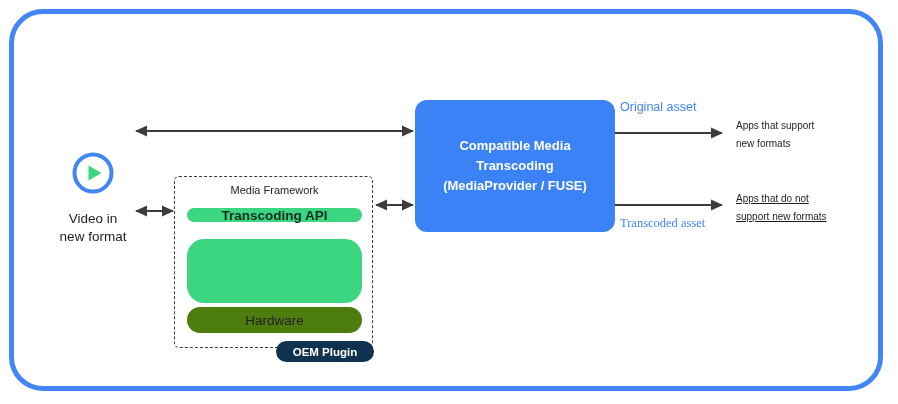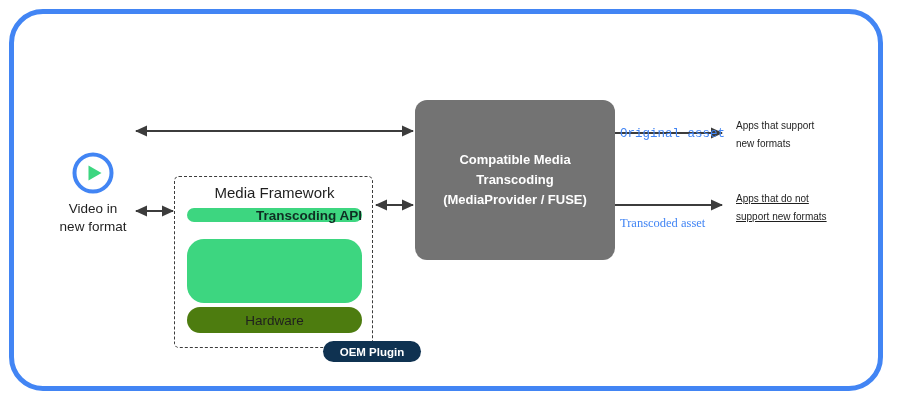--- a/index.html
+++ b/index.html
@@ -33,21 +33,21 @@
   #video-icon {
     position: absolute;
     left: 72px;
     top: 152px;
     width: 42px;
     height: 42px;
   }
   #video-label {
     position: absolute;
     left: 45px;
-    top: 200px;
+    top: 210px;
     width: 96px;
     text-align: center;
     font-size: 13.5px;
     line-height: 18px;
     color: #1f1f1f;
     white-space: pre-line;
   }
   
   #media-framework {
     position: absolute;
@@ -59,42 +59,41 @@
     border-radius: 5px;
     box-sizing: border-box;
     background: transparent;
   }
   #mf-title {
     position: absolute;
     left: 0;
     top: 7px;
     width: 199px;
     text-align: center;
-    font-size: 15px;
+    font-size: 11px;
     color: #1f1f1f;
   }
   .mf-pill {
     position: absolute;
     box-sizing: border-box;
     border-radius: 20px;
     display: flex;
     align-items: center;
     justify-content: center;
     text-align: center;
   }
   #pill-api {
     left: 12px;
     top: 31px;
     width: 175px;
     height: 14px;
     background: #3dd680;
     font-size: 13.5px;
     font-weight: bold;
     color: #0f2e23;
-    justify-content: flex-end;
   }
   #pill-service {
     left: 12px;
     top: 62px;
     width: 175px;
     height: 64px;
     background: #3dd680;
     border-radius: 17px;
     font-size: 13.5px;
     font-weight: bold;
@@ -114,39 +113,38 @@
     width: 98px;
     height: 21px;
     background: #0f3251;
     border-radius: 11px;
     display: flex;
     align-items: center;
     justify-content: center;
     font-size: 11.5px;
     font-weight: bold;
     color: #ffffff;
-    margin-left: 47px;
   }
   #pill-hardware {
     left: 12px;
     top: 130px;
     width: 175px;
     height: 26px;
     background: #4d7c0f;
     font-size: 13.5px;
     color: #1f1f1f;
   }
   
   #cmt-box {
     position: absolute;
     left: 415px;
     top: 100px;
     width: 200px;
-    height: 160px;
-    background: #737373;
+    height: 132px;
+    background: #3b82f6;
     border-radius: 12px;
     box-sizing: border-box;
     display: flex;
     align-items: center;
     justify-content: center;
   }
   #cmt-label {
     font-size: 13px;
     font-weight: bold;
     line-height: 20px;
@@ -163,21 +161,21 @@
     height: 404px;
     pointer-events: none;
   }
   
   .asset-label {
     position: absolute;
     font-size: 12.5px;
     color: #4285f4;
     white-space: nowrap;
   }
-  #label-original { left: 620px; top: 127px; font-family: Liberation Mono, monospace; }
+  #label-original { left: 620px; top: 100px; }
   #label-transcoded { left: 620px; top: 216px; font-family: Liberation Serif, serif; }
   .apps-label {
     position: absolute;
     font-size: 10px;
     line-height: 18px;
     color: #1f1f1f;
     white-space: pre-line;
   }
   #label-apps-support { left: 736px; top: 117px; }
   #label-apps-nosupport { left: 736px; top: 190px; text-decoration: underline; }

